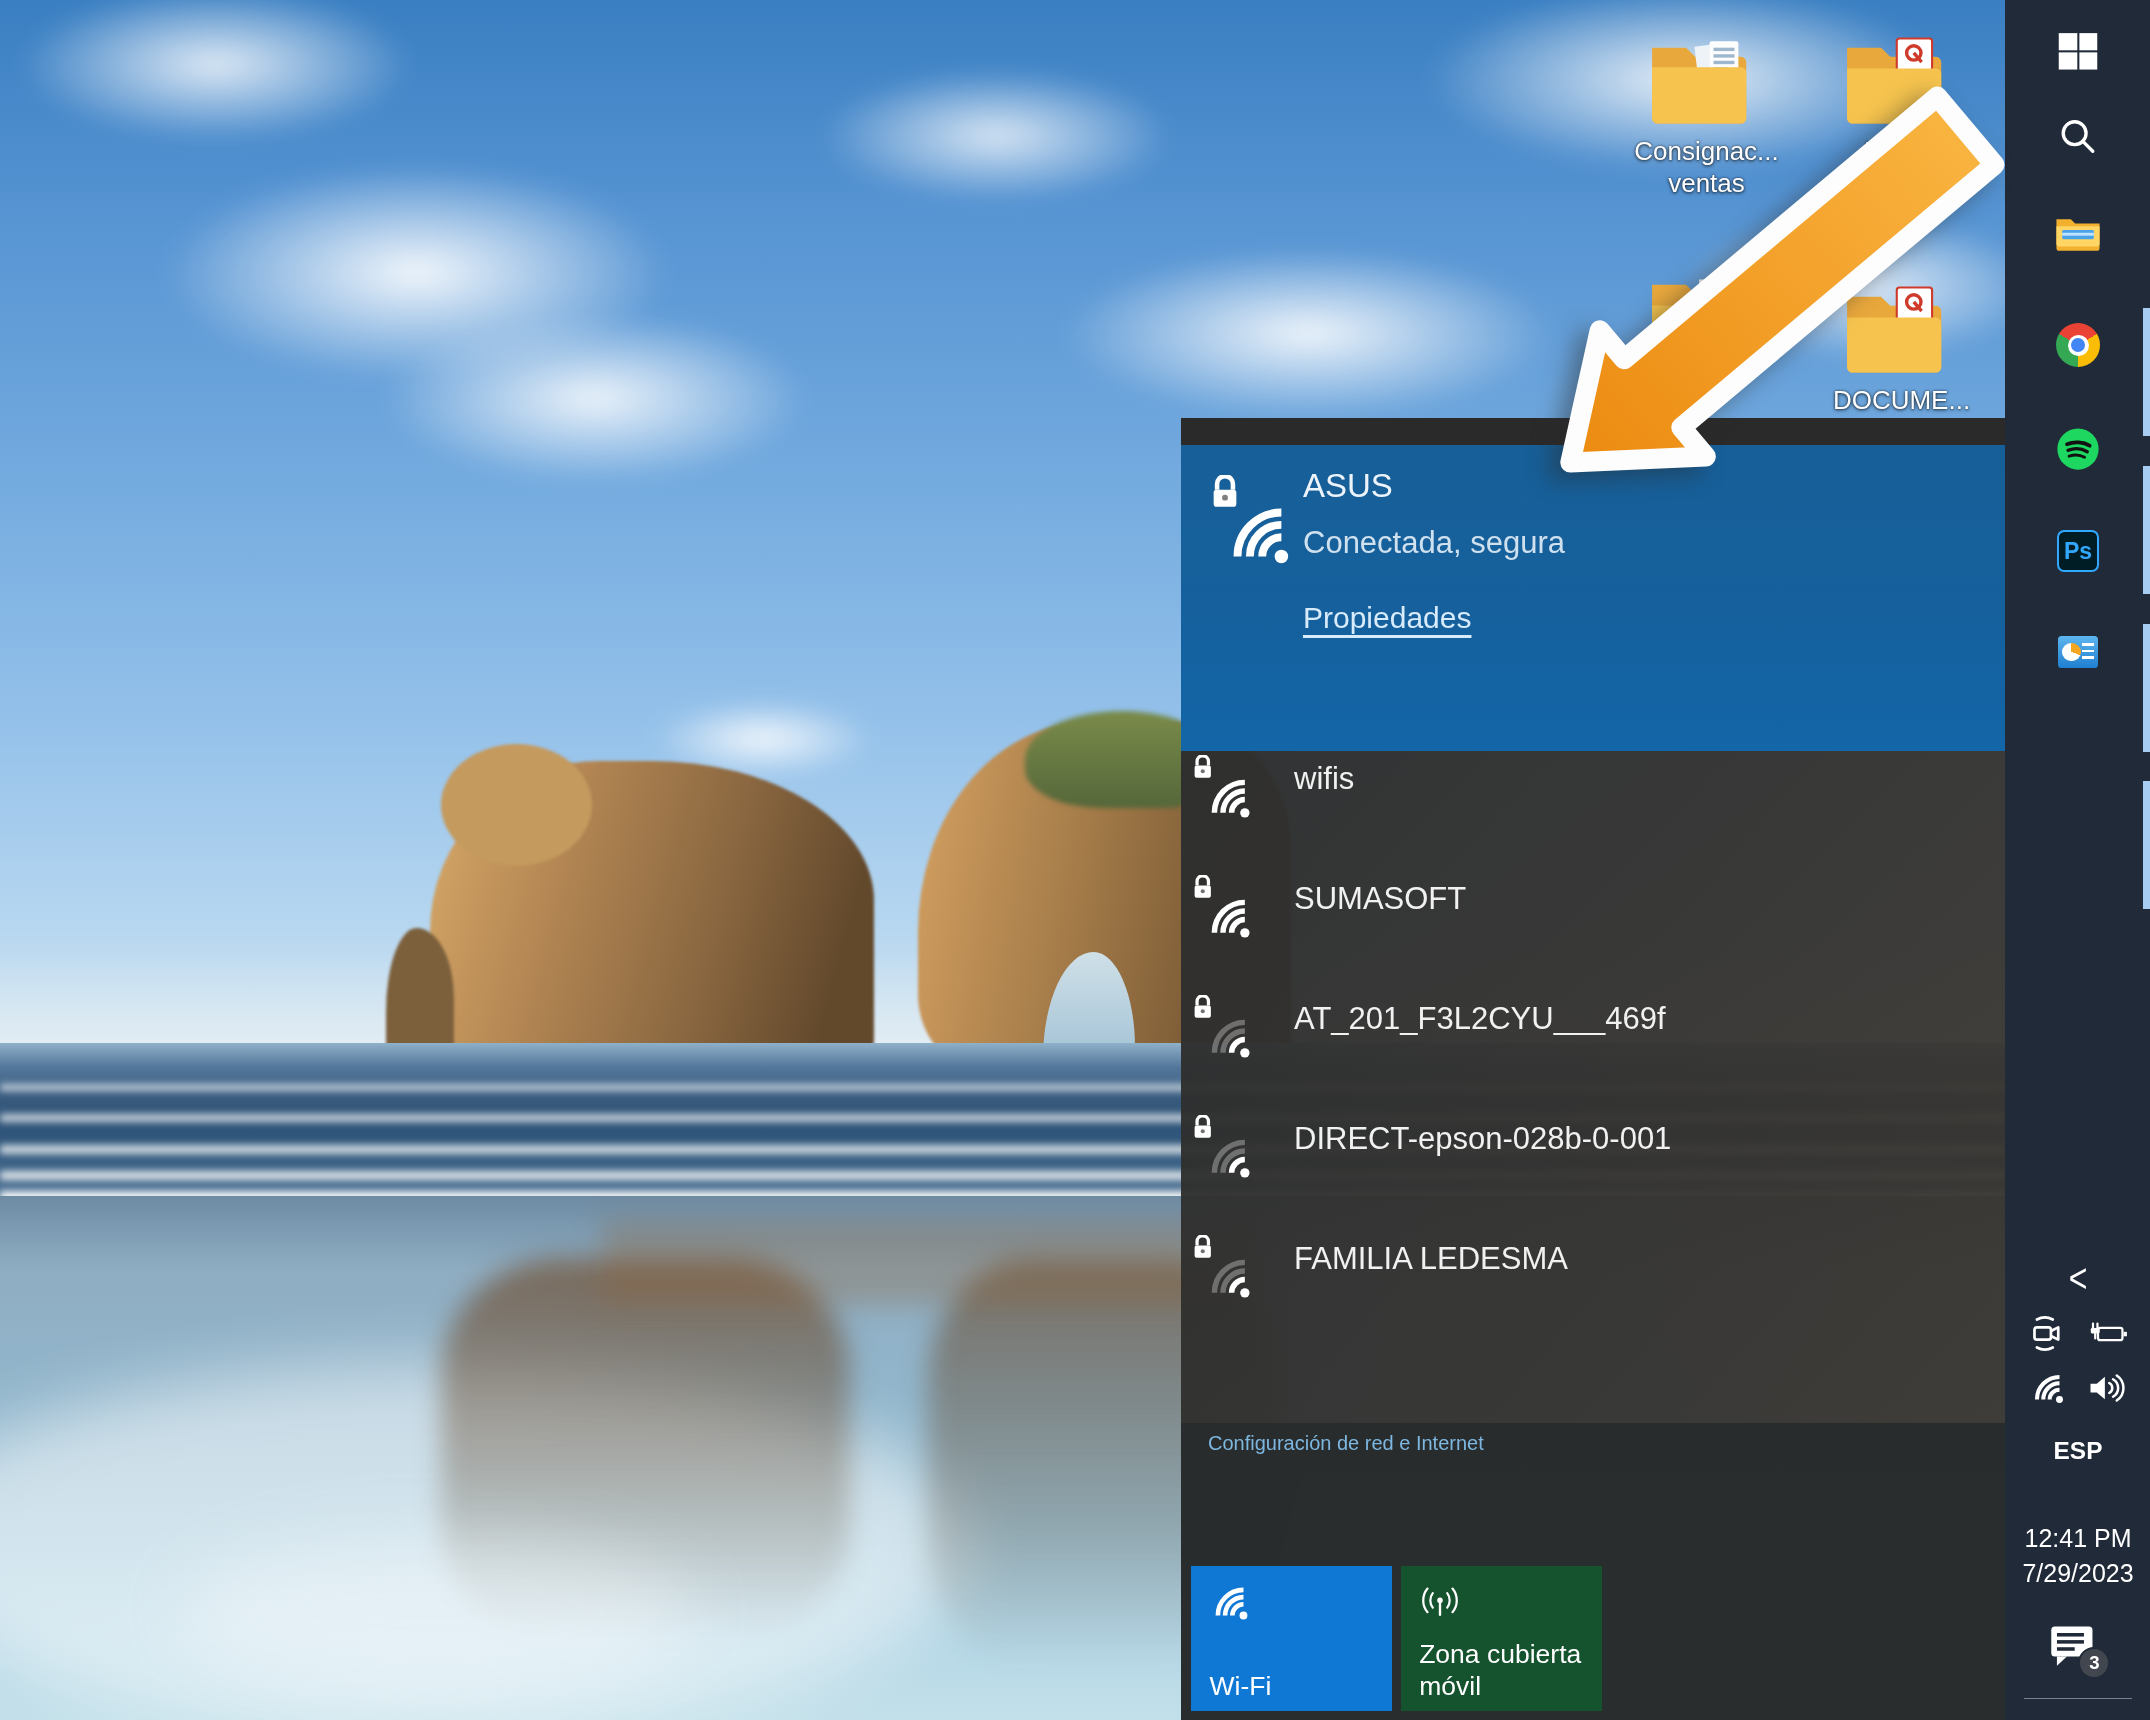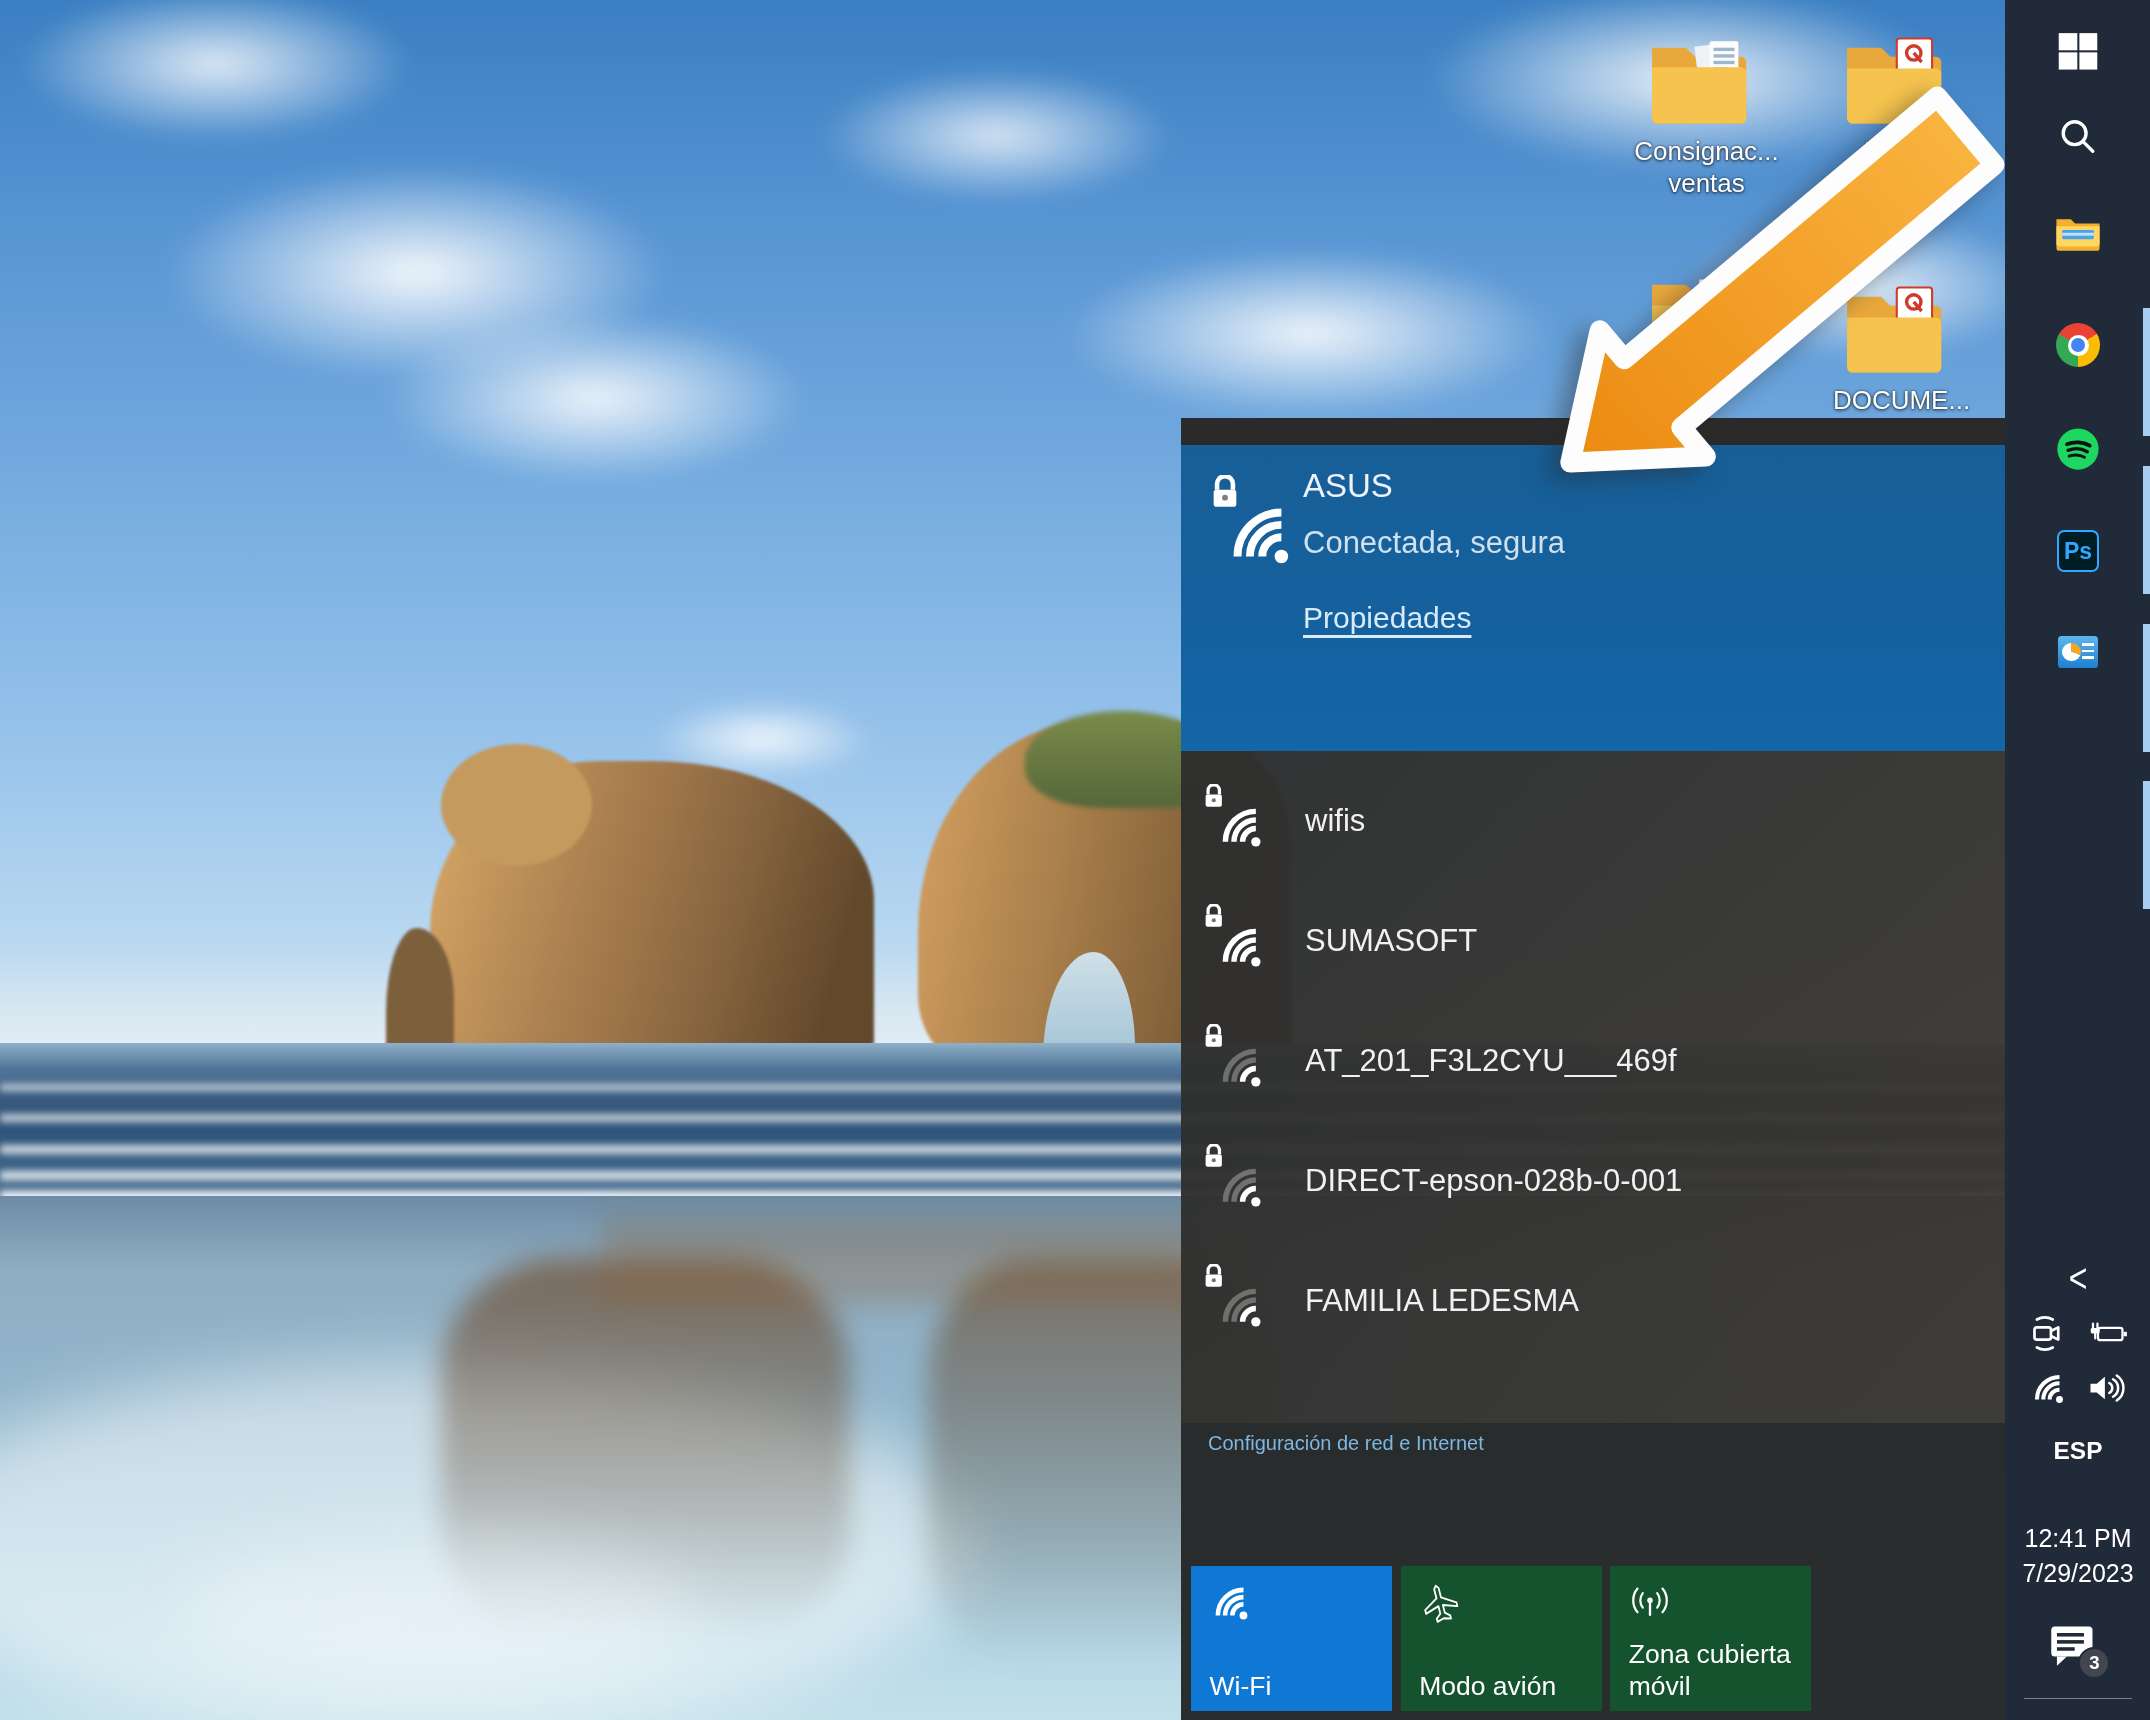--- a/index.html
+++ b/index.html
@@ -55,21 +55,21 @@
   .card .nwicon .fan{width:72px;height:72px;}
   .card .ssid{position:absolute;left:122px;top:21.5px;font-size:33px;color:#edf3fa;}
   .card .status{position:absolute;left:122px;top:80px;font-size:31px;color:#cfe0ee;}
   .card .props{position:absolute;left:122px;top:156px;font-size:30px;color:#d7ebfb;
     text-decoration:underline;text-underline-offset:6.5px;cursor:pointer;}
   .disconnect{position:absolute;right:26px;top:219px;width:351px;height:68px;
     background:#4a81ae;border:1.4px solid rgba(255,255,255,.22);color:#fff;
     font-size:29px;font-family:inherit;cursor:pointer;}
   .netlist{position:absolute;left:0;top:333px;right:0;height:672px;overflow:hidden;
     background:linear-gradient(115deg,rgba(45,46,46,.97),rgba(57,53,48,.94));padding-top:10px;}
-  .net-row{display:flex;align-items:center;height:120px;padding-left:23px;cursor:pointer;}
+  .net-row{display:flex;height:120px;padding-left:12px;cursor:pointer;}
   .net-row .nwicon{width:62px;height:62px;flex:0 0 62px;}
   .net-row .lock{width:21.5px;height:24.4px;left:-1.4px;top:-5.7px;}
   .net-row .fan{width:50px;height:50px;}
   .net-row .ssid{margin-left:39px;font-size:31px;color:#f1f1f1;}
   .fly-footer{position:absolute;left:0;bottom:0;right:0;height:298px;background:rgba(39,42,42,.99);}
   .settings-link{position:absolute;left:27px;top:8.6px;font-size:20px;color:#7db7e0;cursor:pointer;}
   .settings-desc{position:absolute;left:27px;top:56px;width:789px;font-size:28px;
     line-height:1.26;color:#b2b5b6;}
   .tiles{position:absolute;left:10px;bottom:10px;display:flex;gap:8.6px;}
   .tile{position:relative;width:201px;height:145px;background:#14532d;cursor:pointer;}
@@ -353,32 +353,20 @@
     <svg class="i-wifi fan" viewBox="0 0 64 64">
       <circle cx="51" cy="51" r="6" fill="#fff"></circle>
       <path class="a1" d="M34 51 a17 17 0 0 1 17 -17"></path>
       <path class="a2" d="M23 51 a28 28 0 0 1 28 -28"></path>
       <path class="a3" d="M12 51 a39 39 0 0 1 39 -39"></path>
     </svg>
 
   </span>
   <div class="t-label">Wi-Fi</div>
 </div>
-          <div class="tile icon-airplane">
-  <span class="t-icon">
-
-    <svg class="i-airplane" viewBox="0 0 64 64">
-      <g transform="rotate(-14 32 32)">
-        <path d="M32 5 l3.5 4.5 V24 l21 13 v6 l-21 -7 v12 l7 6 v5 l-10.5 -3 -10.5 3 v-5 l7 -6 V36 l-21 7 v-6 l21 -13 V9.5 z" fill="none" stroke="#fff" stroke-width="2.8" stroke-linejoin="round"></path>
-      </g>
-    </svg>
-
-  </span>
-  <div class="t-label">Modo avión</div>
-</div>
           <div class="tile icon-hotspot">
   <span class="t-icon">
 
     <svg class="i-hotspot" viewBox="0 0 64 64">
       <circle cx="32" cy="28" r="4.2" fill="#fff"></circle>
       <path d="M32 33 v17" stroke="#fff" stroke-width="3.6" fill="none" stroke-linecap="round"></path>
       <path d="M21 17 a18 18 0 0 0 0 22" stroke="#fff" stroke-width="3.4" fill="none" stroke-linecap="round"></path>
       <path d="M13 10 a28 28 0 0 0 0 36" stroke="#fff" stroke-width="3.4" fill="none" stroke-linecap="round"></path>
       <path d="M43 17 a18 18 0 0 1 0 22" stroke="#fff" stroke-width="3.4" fill="none" stroke-linecap="round"></path>
       <path d="M51 10 a28 28 0 0 1 0 36" stroke="#fff" stroke-width="3.4" fill="none" stroke-linecap="round"></path>

